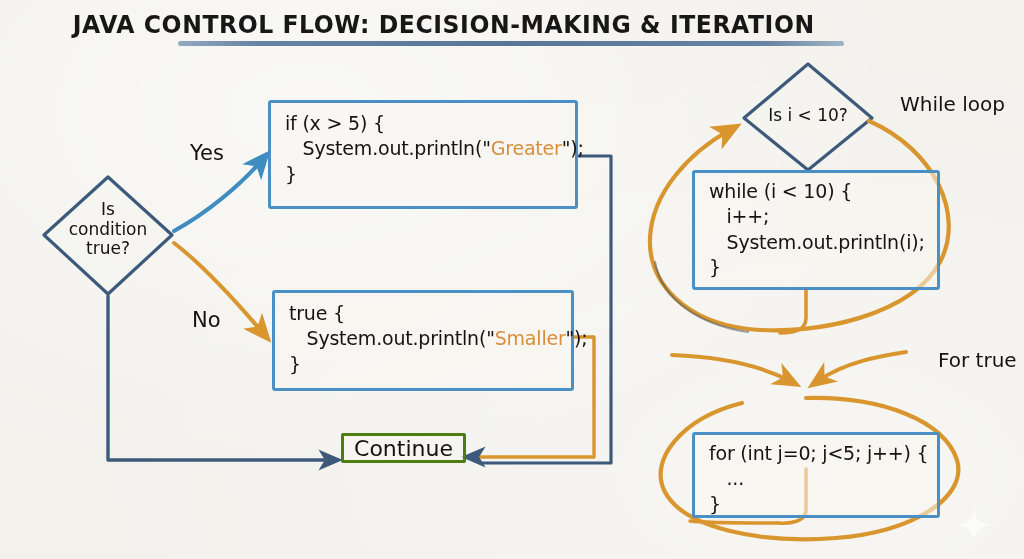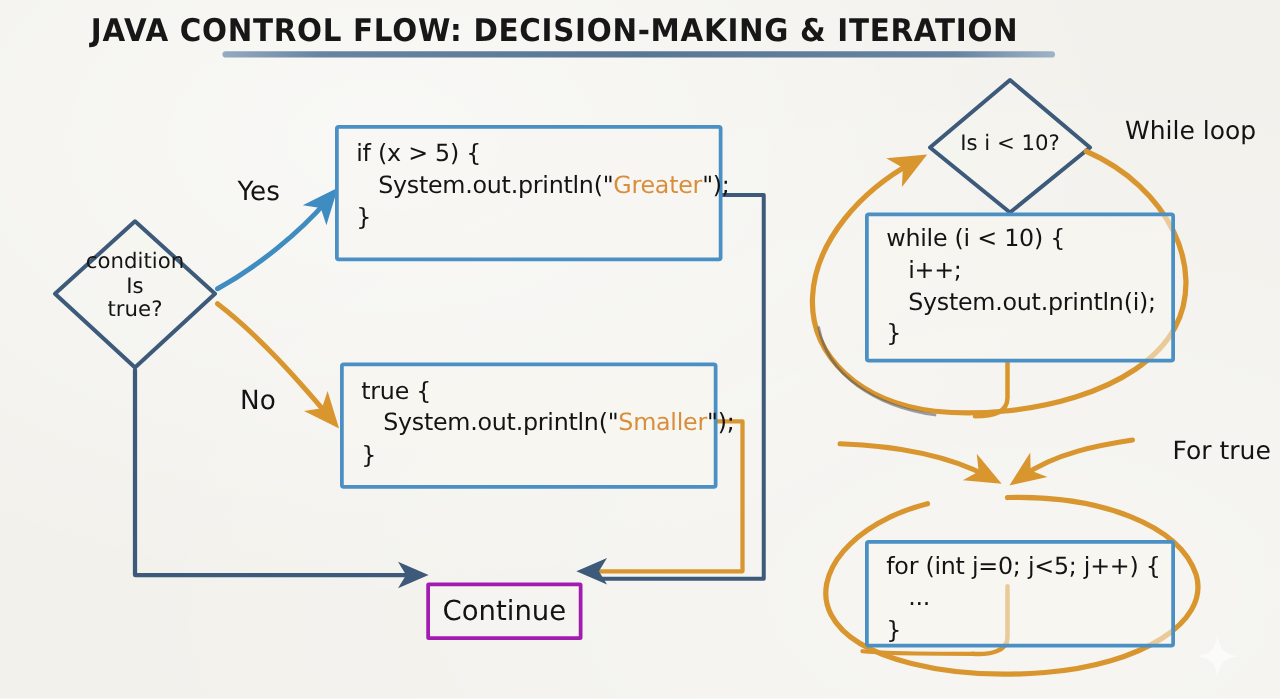--- a/index.html
+++ b/index.html
@@ -104,29 +104,28 @@
   }
   .label-yesno { font-size: 21px; }
   .label-loop  { font-size: 20px; }
 
   
   #continue-box {
     position: absolute;
     left: 341px;
     top: 433px;
     width: 125px;
-    height: 46px;
+    height: 30px;
     box-sizing: border-box;
-    border: 3px solid #a21caf;
+    border: 3px solid #4d7c0f;
     border-radius: 2px;
     background: rgba(247,246,241,0.5);
     display: flex;
     align-items: center;
     justify-content: center;
-    margin-top: 33px;
   }
   #continue-label {
     font-size: 22px;
     color: #131313;
     font-family: "DejaVu Sans", "Liberation Sans", sans-serif;
   }
 
   
   #sparkle {
     position: absolute;
@@ -196,22 +195,22 @@
              C 648,460 682,418 742,403" fill="none" stroke="#d9962f" stroke-width="4.2" stroke-linecap="round"></path>
 
     <path d="M 672,355 C 700,356 750,360 790,381" fill="none" stroke="#d9962f" stroke-width="4" stroke-linecap="round" marker-end="url(#ah-orange-sm)"></path>
     <path d="M 906,352 C 880,356 845,362 818,381" fill="none" stroke="#d9962f" stroke-width="4" stroke-linecap="round" marker-end="url(#ah-orange-sm)"></path>
 
     <path d="M 806,469 L 806,510 C 806,521 792,524 778,523" fill="none" stroke="#d9962f" stroke-width="3.6" stroke-linecap="round"></path>
     <path d="M 778,523 C 740,523 706,523 690,521" fill="none" stroke="#d9962f" stroke-width="3.4" stroke-linecap="round"></path>
   </svg>
 
   <div class="diamond-text" style="left:48px; top:200px; width:120px; font-size:17px;">
+    <div>Is</div>
     <div>condition</div>
-    <div>Is</div>
     <div>true?</div>
   </div>
 
   <div class="label label-yesno" style="left:190px; top:141px;">Yes</div>
   <div class="label label-yesno" style="left:192px; top:308px;">No</div>
 
   <div class="code-box" style="left:268px; top:100px; width:310px; height:109px;">
     <div class="code-line"><span>if (x &gt; 5) {</span><span class="str"></span><span class="pun"></span></div>
     <div class="code-line"><span>   System.out.println("</span><span class="str">Greater</span><span class="pun">");</span></div>
     <div class="code-line"><span>}</span><span class="str"></span><span class="pun"></span></div>

